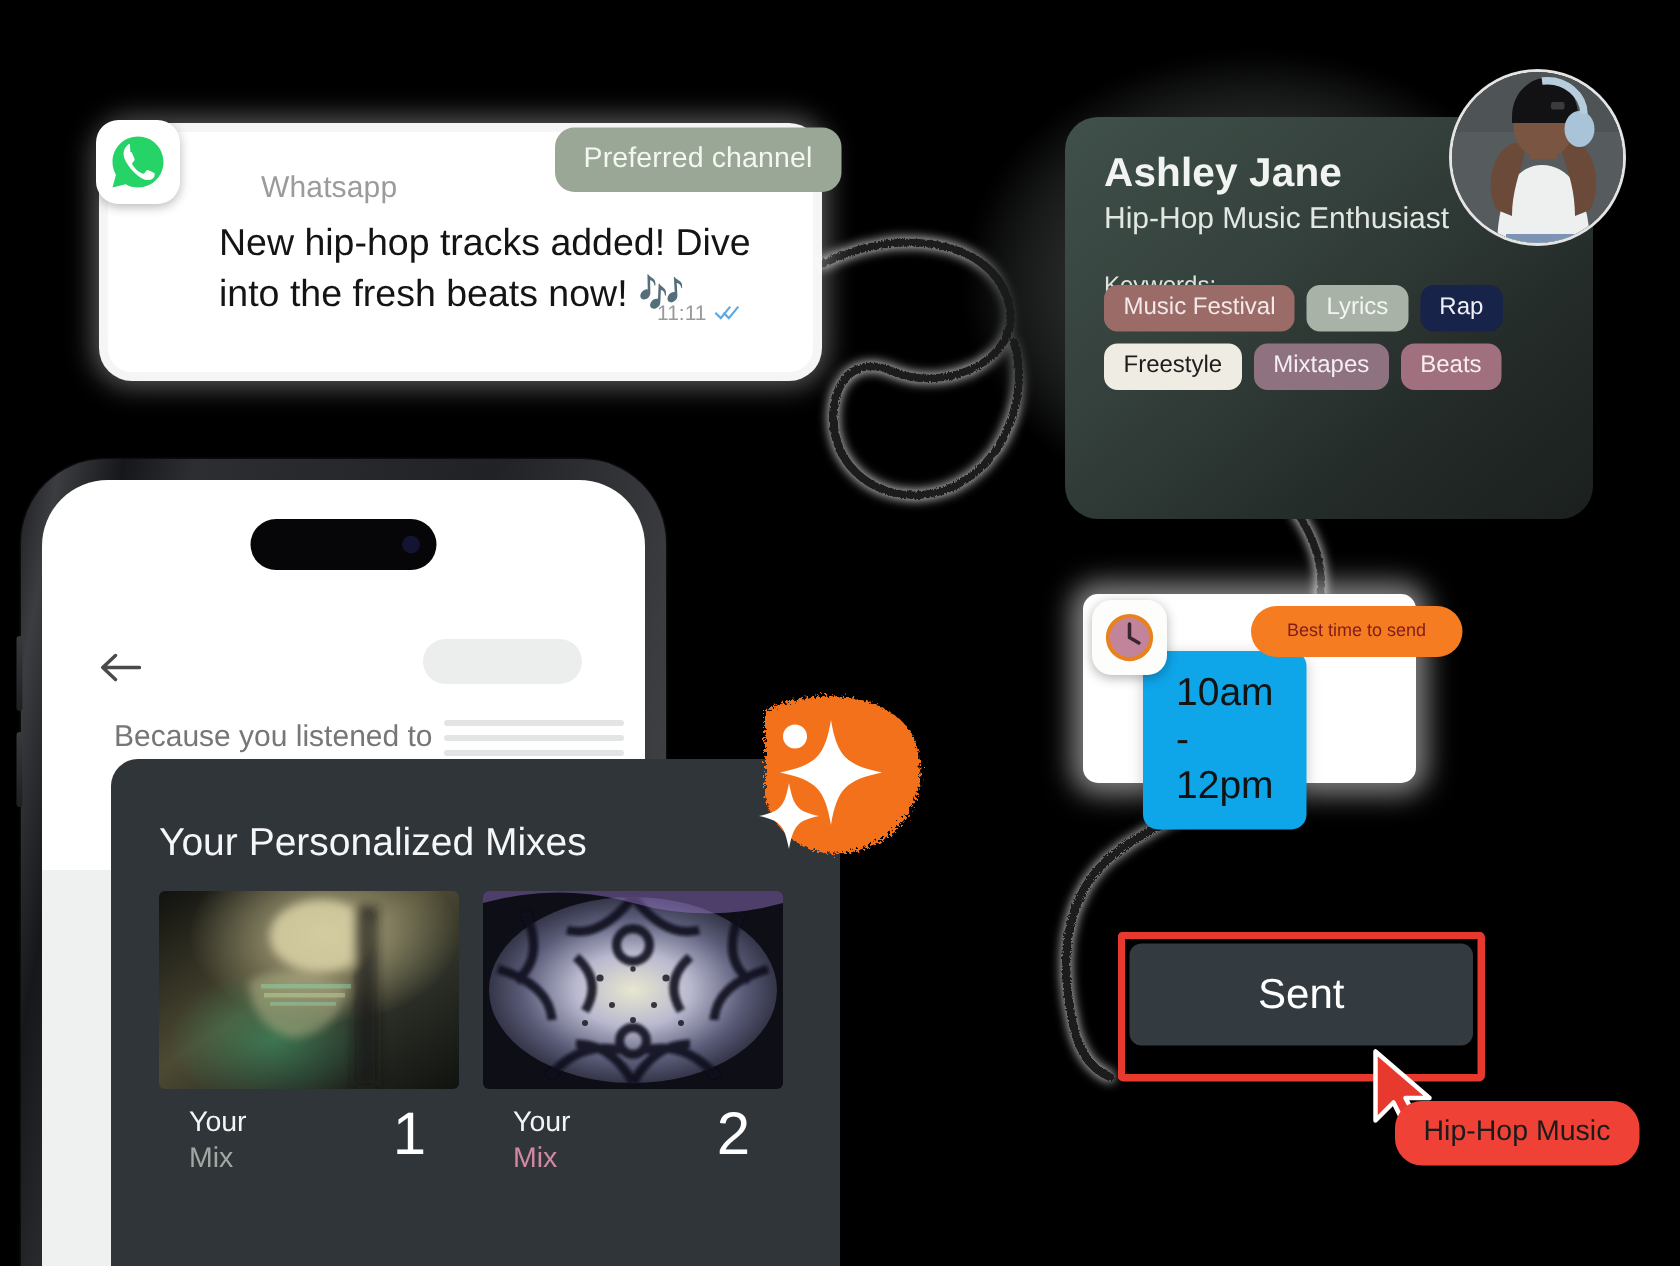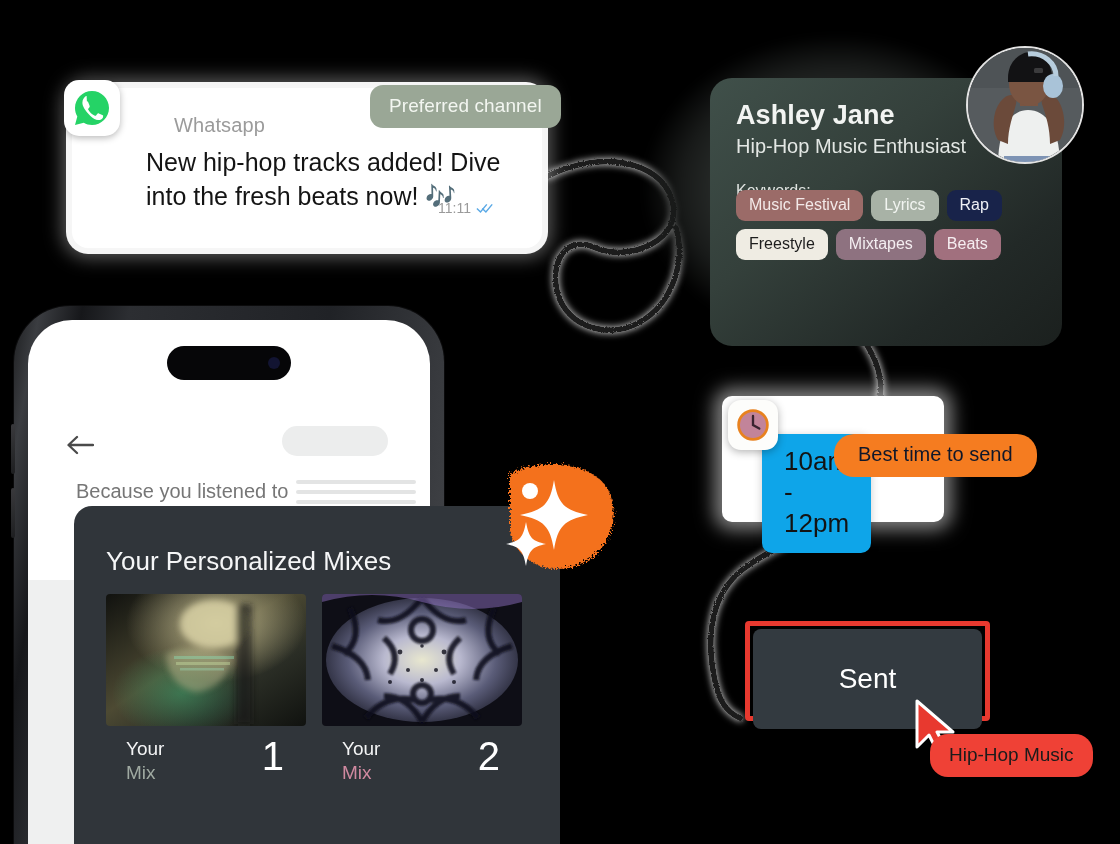--- a/index.html
+++ b/index.html
@@ -216,37 +216,36 @@
   }
   .bt-icon {
     position:absolute; left: 6px; top: 4px;
     width: 50px; height: 50px; border-radius: 13px; background:#fdfdfb;
     display:flex; align-items:center; justify-content:center;
     box-shadow: 0 2px 8px rgba(0,0,0,.3);
     z-index: 3;
   }
   .bt-pill {
     position:absolute; left: 112px; top: 8px;
-    background:#f57c20; color:#0f172a;
-    font-size: 20px; padding: 9px 24px 11px;
+    background:#f57c20; color:#7f1d1d;
+    font-size: 12px; padding: 9px 24px 11px;
     border-radius: 20px;
     white-space:nowrap;
     z-index: 4;
-    margin-top: 30px;
   }
 
   
   .sent-wrap { position:absolute; left: 745px; top: 621px; z-index: 28; }
   .sent-outline {
     position:absolute; left:0; top:0; width: 245px; height: 100px;
     border: 5px solid #e8392f; border-radius: 4px;
   }
   .sent-btn {
     position:absolute; left: 8px; top: 8px;
-    width: 229px; height: 100px;
+    width: 229px; height: 68px;
     background:#333a40; border-radius: 8px;
     display:flex; align-items:center; justify-content:center;
     font-size: 28px; color:#fff;
   }
   .cursor { position:absolute; left: 168px; top: 78px; width: 46px; height: 56px; }
   .hh-pill {
     position:absolute; left: 185px; top: 113px;
     background:#ef4136; color:#1b1b1b;
     font-size: 19px; padding: 10px 19px 11px;
     border-radius: 18px; white-space:nowrap;

